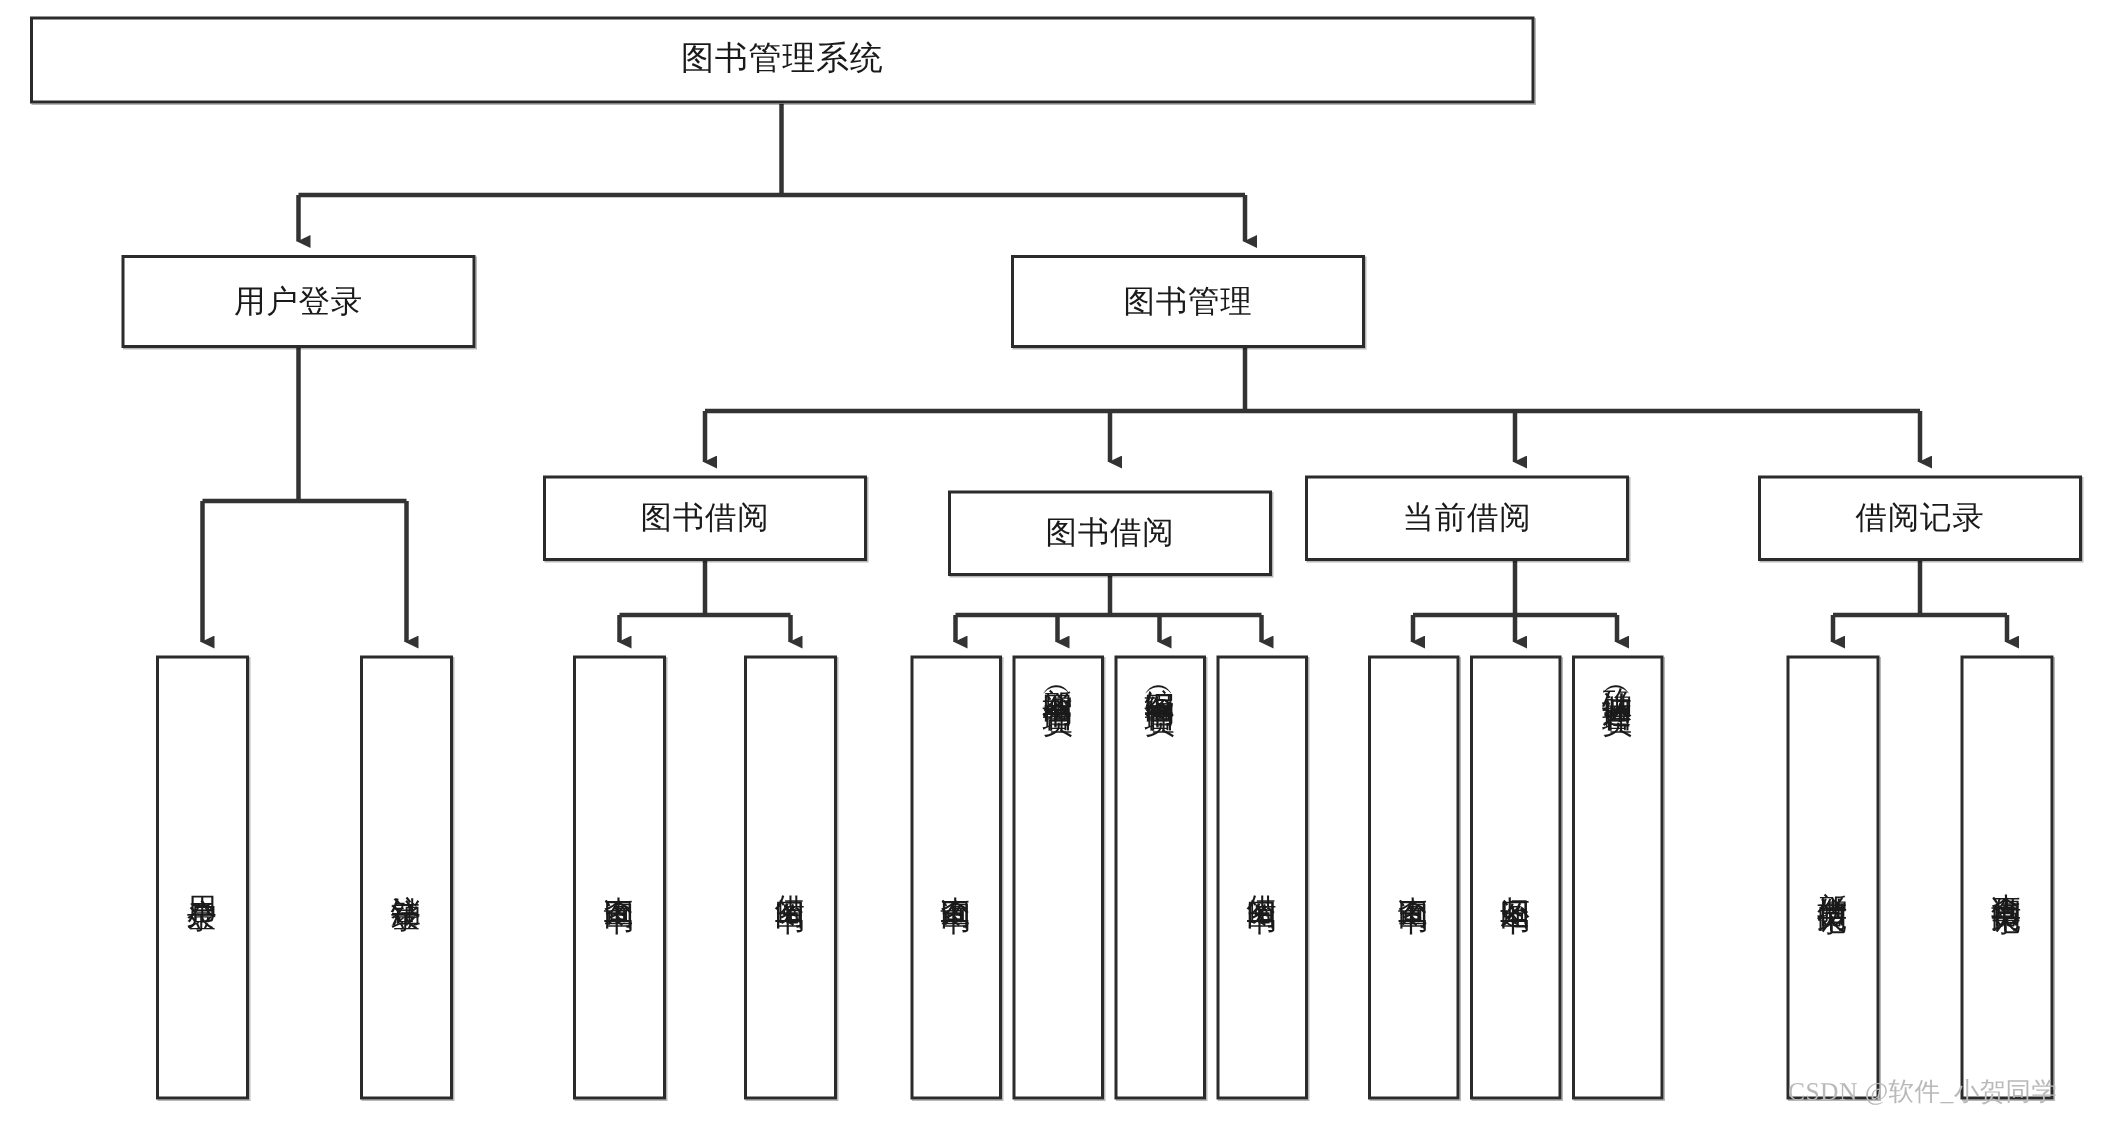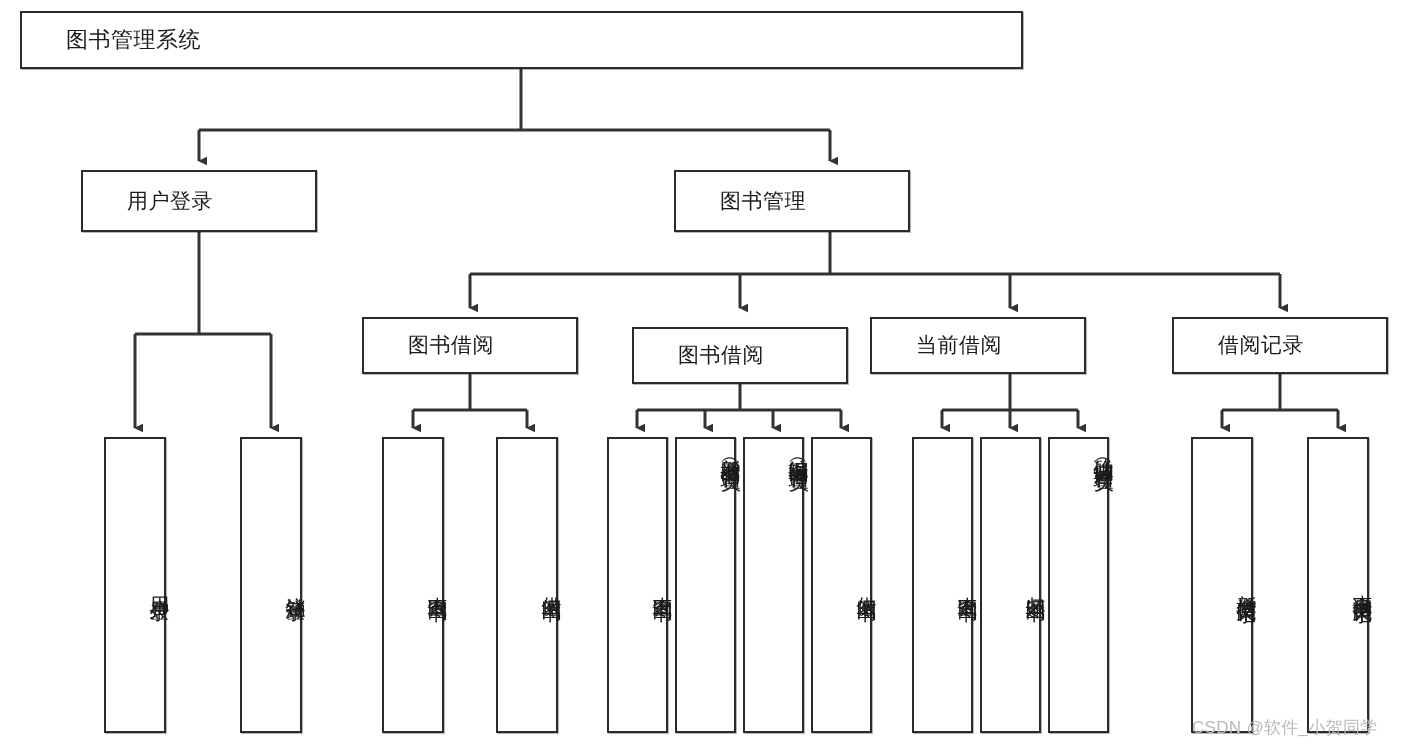--- a/index.html
+++ b/index.html
@@ -24,22 +24,22 @@
     height: 747px;
     pointer-events: none;
   }
   .node {
     position: absolute;
     box-sizing: border-box;
     background: #ffffff;
     border: 2px solid #2b2b2b;
     display: flex;
     align-items: center;
+    justify-content: center;
     box-shadow: 1px 1px 0 rgba(0,0,0,0.28);
-    padding-left: 44px;
   }
   .node .lbl {
     color: #1a1a1a;
     line-height: 1.18;
     text-align: center;
     white-space: pre-wrap;
   }
   
   .node.h .lbl {
     font-size: 21px;
@@ -70,21 +70,21 @@
     align-items: center;
     padding-top: 0;
   }
   #watermark {
     position: absolute;
     left: 1192px;
     top: 716px;
     font-size: 17px;
     color: #b9b9b9;
     white-space: nowrap;
-    font-family: Liberation Sans, sans-serif;
+    font-family: Liberation Serif, serif;
     letter-spacing: 0.3px;
   }
 </style>
 </head>
 <body>
 
 <div id="canvas">
 
   <svg id="wires" viewBox="0 0 1405 747">
     <defs>

